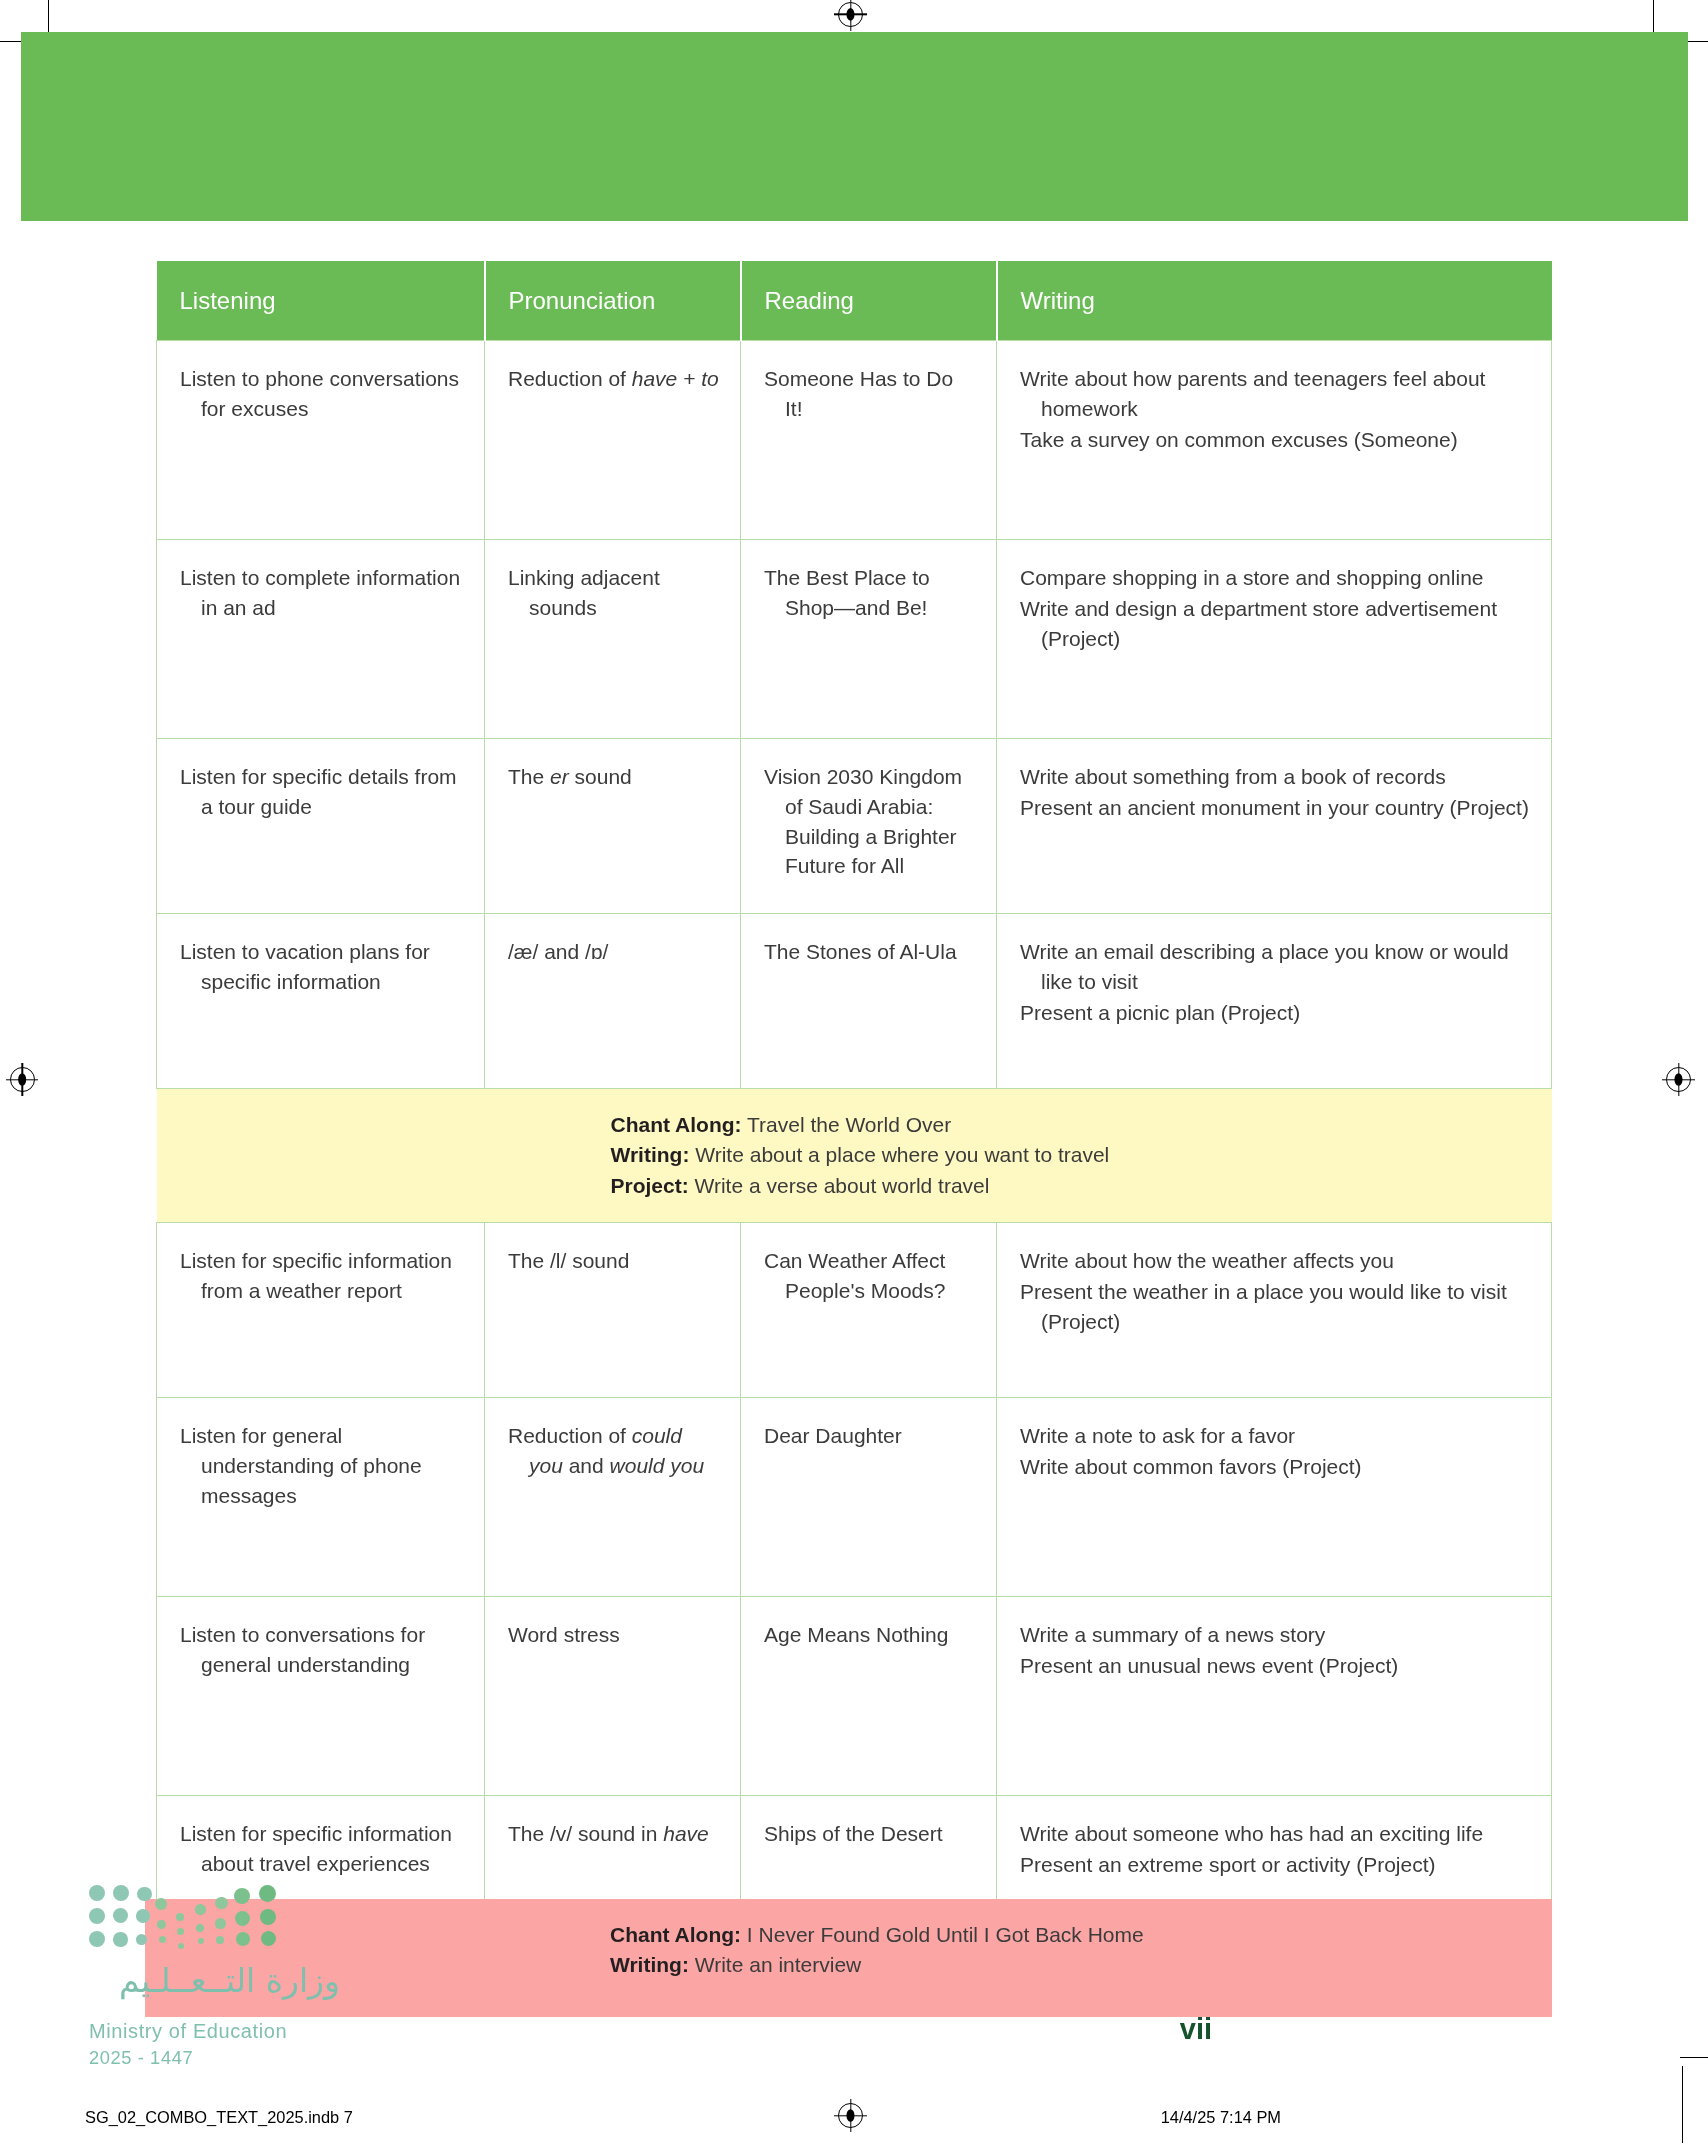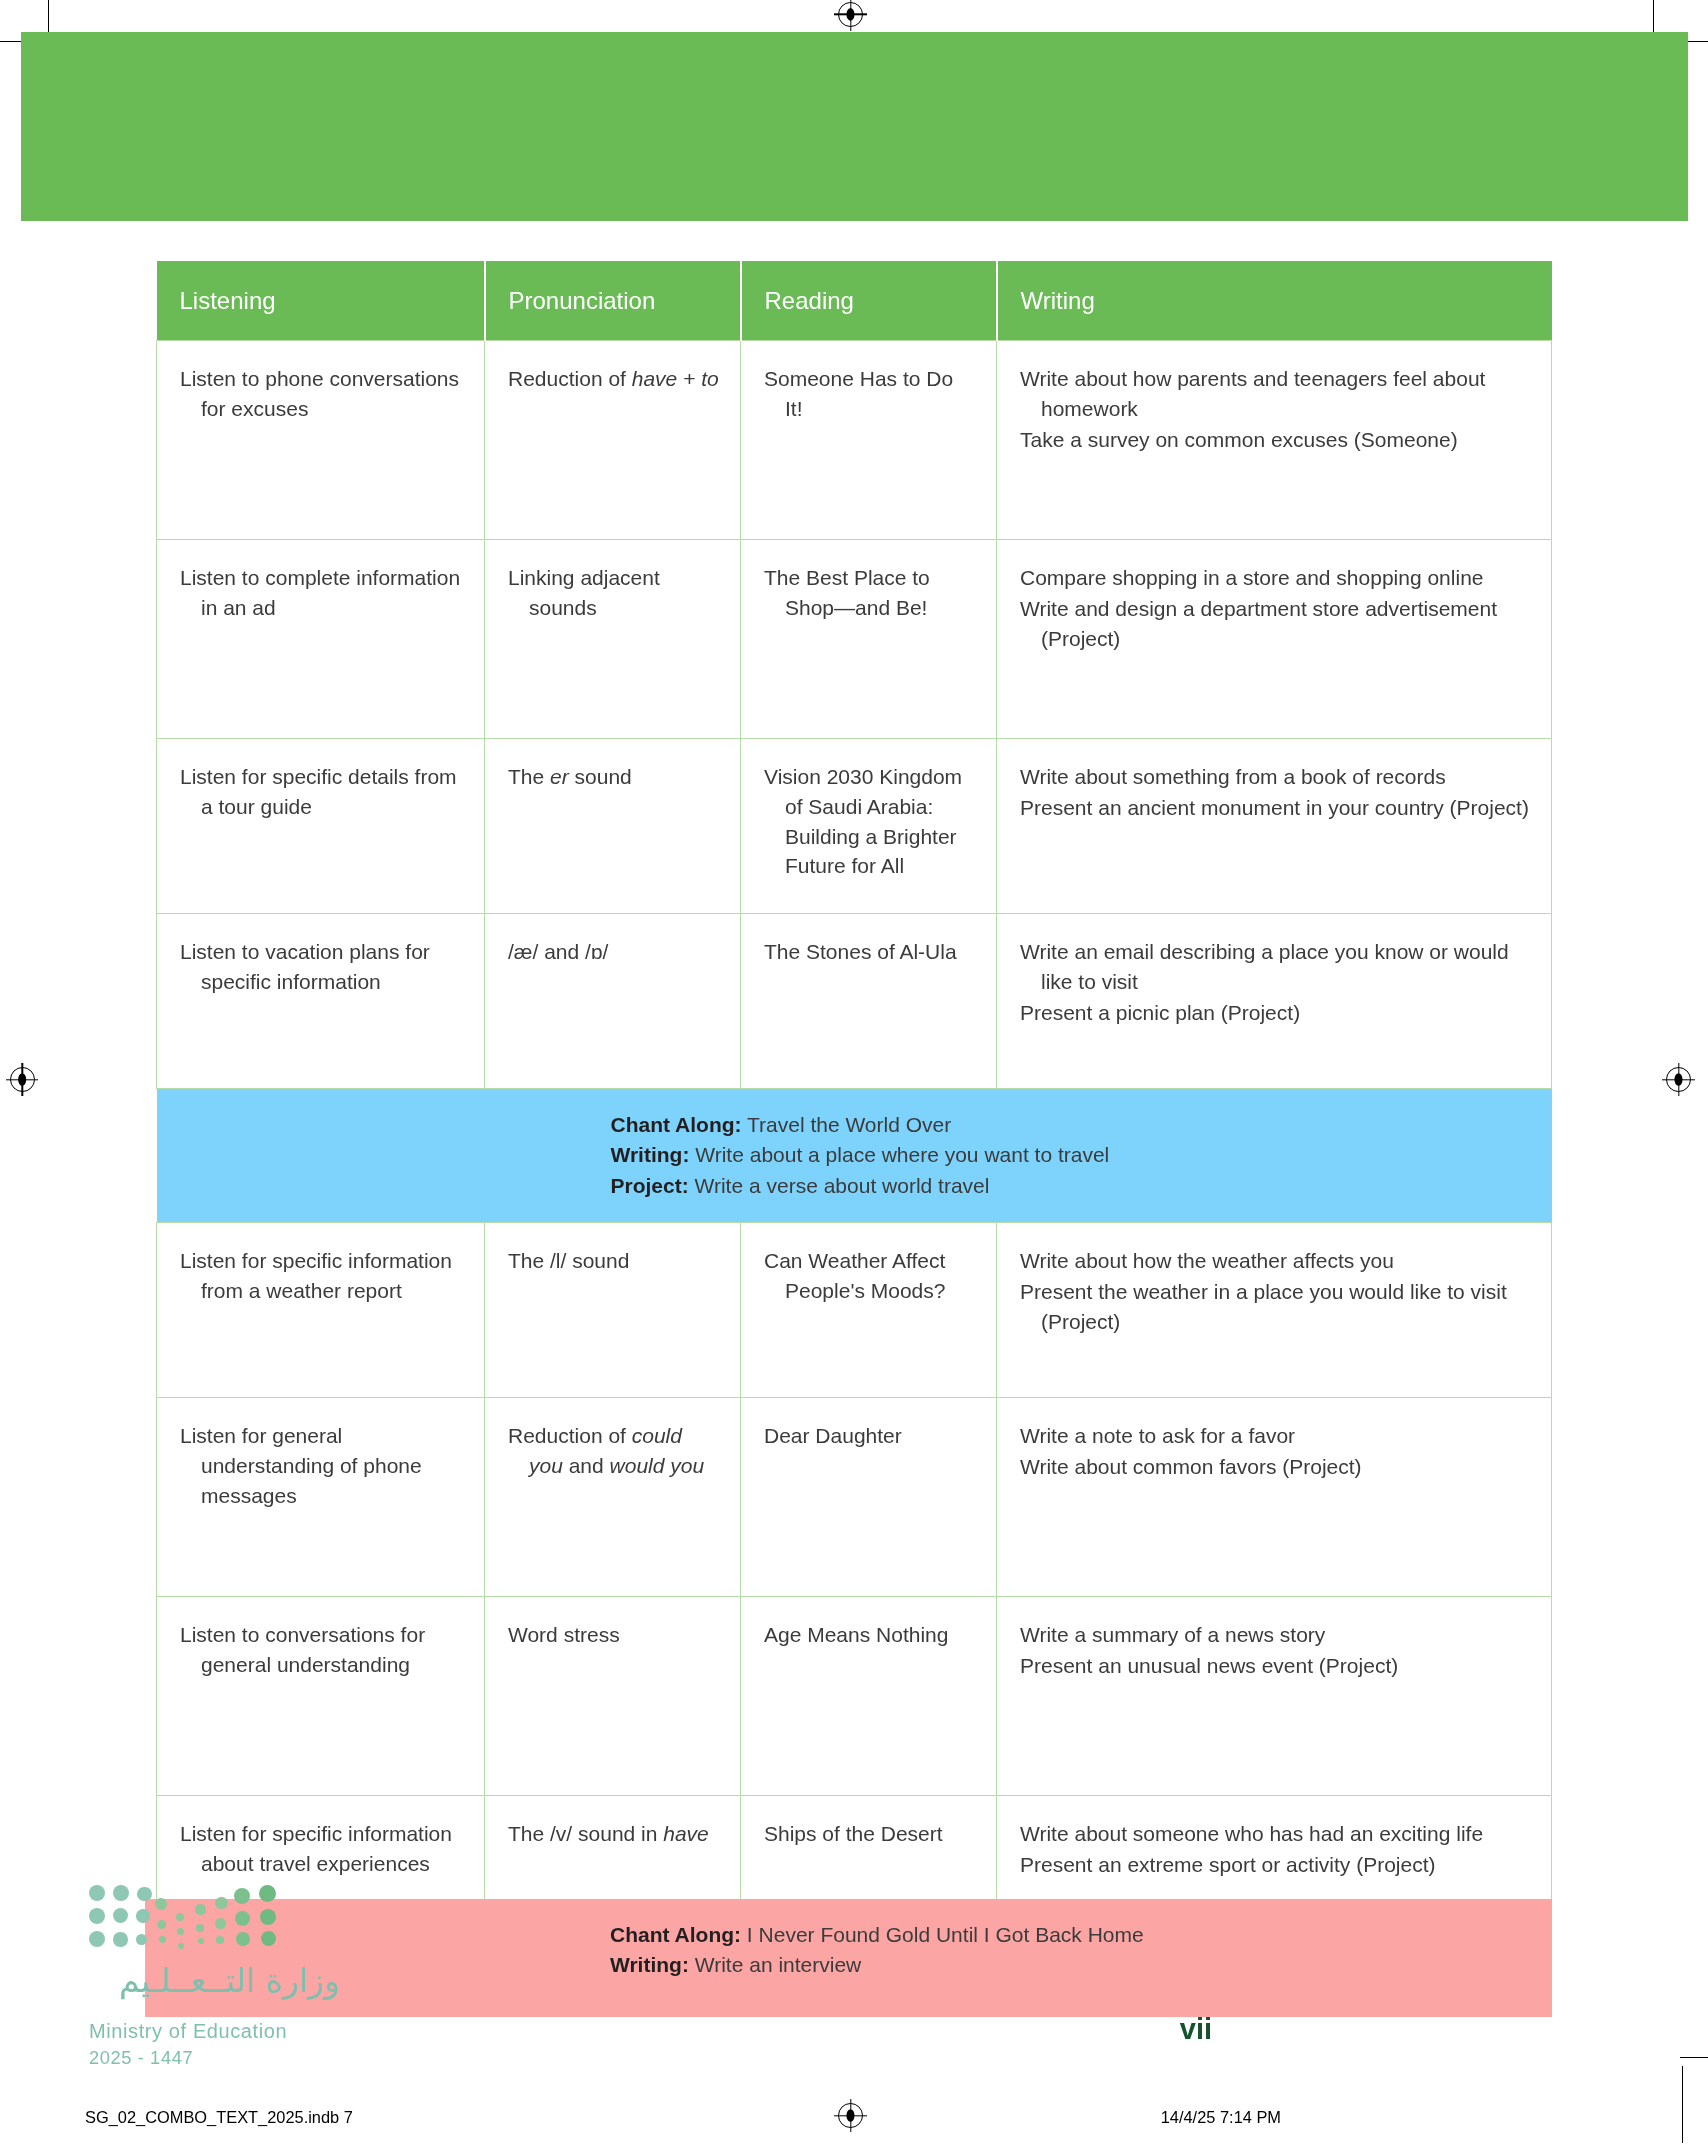--- a/index.html
+++ b/index.html
@@ -105,21 +105,21 @@
 
   .col-listening { width: 328px; }
   .col-pron      { width: 256px; }
   .col-reading   { width: 256px; }
   .col-writing   { width: 555px; }
 
   .row-tall td   { height: 154px; }
   .row-mid2 td   { height: 130px; }
 
   .band-cell {
-    background: #7dd3fc;
+    background: #fef9c3;
     border: none !important;
     padding: 0 !important;
   }
   .band-inner {
     padding: 21px 0 21px 0;
     text-align: left;
   }
   .band-line {
     font-size: 21px;
     line-height: 1.45;

